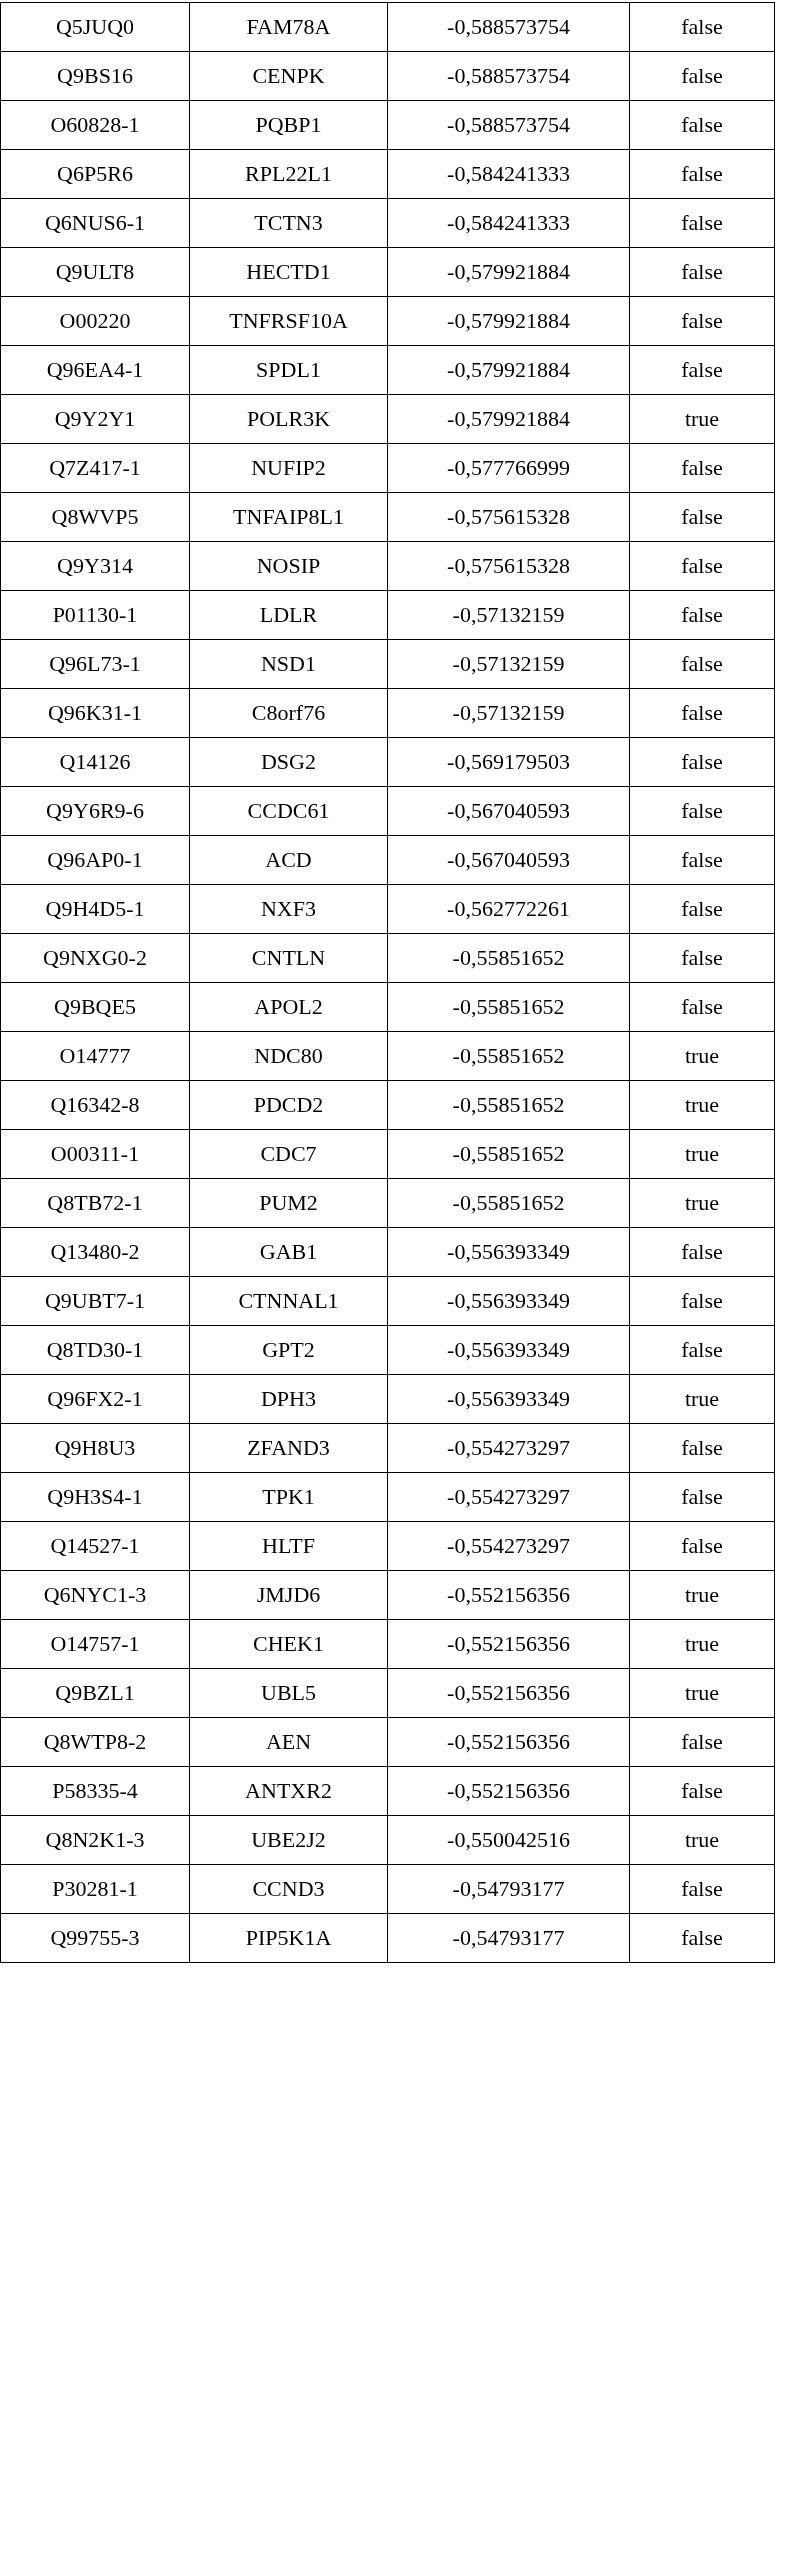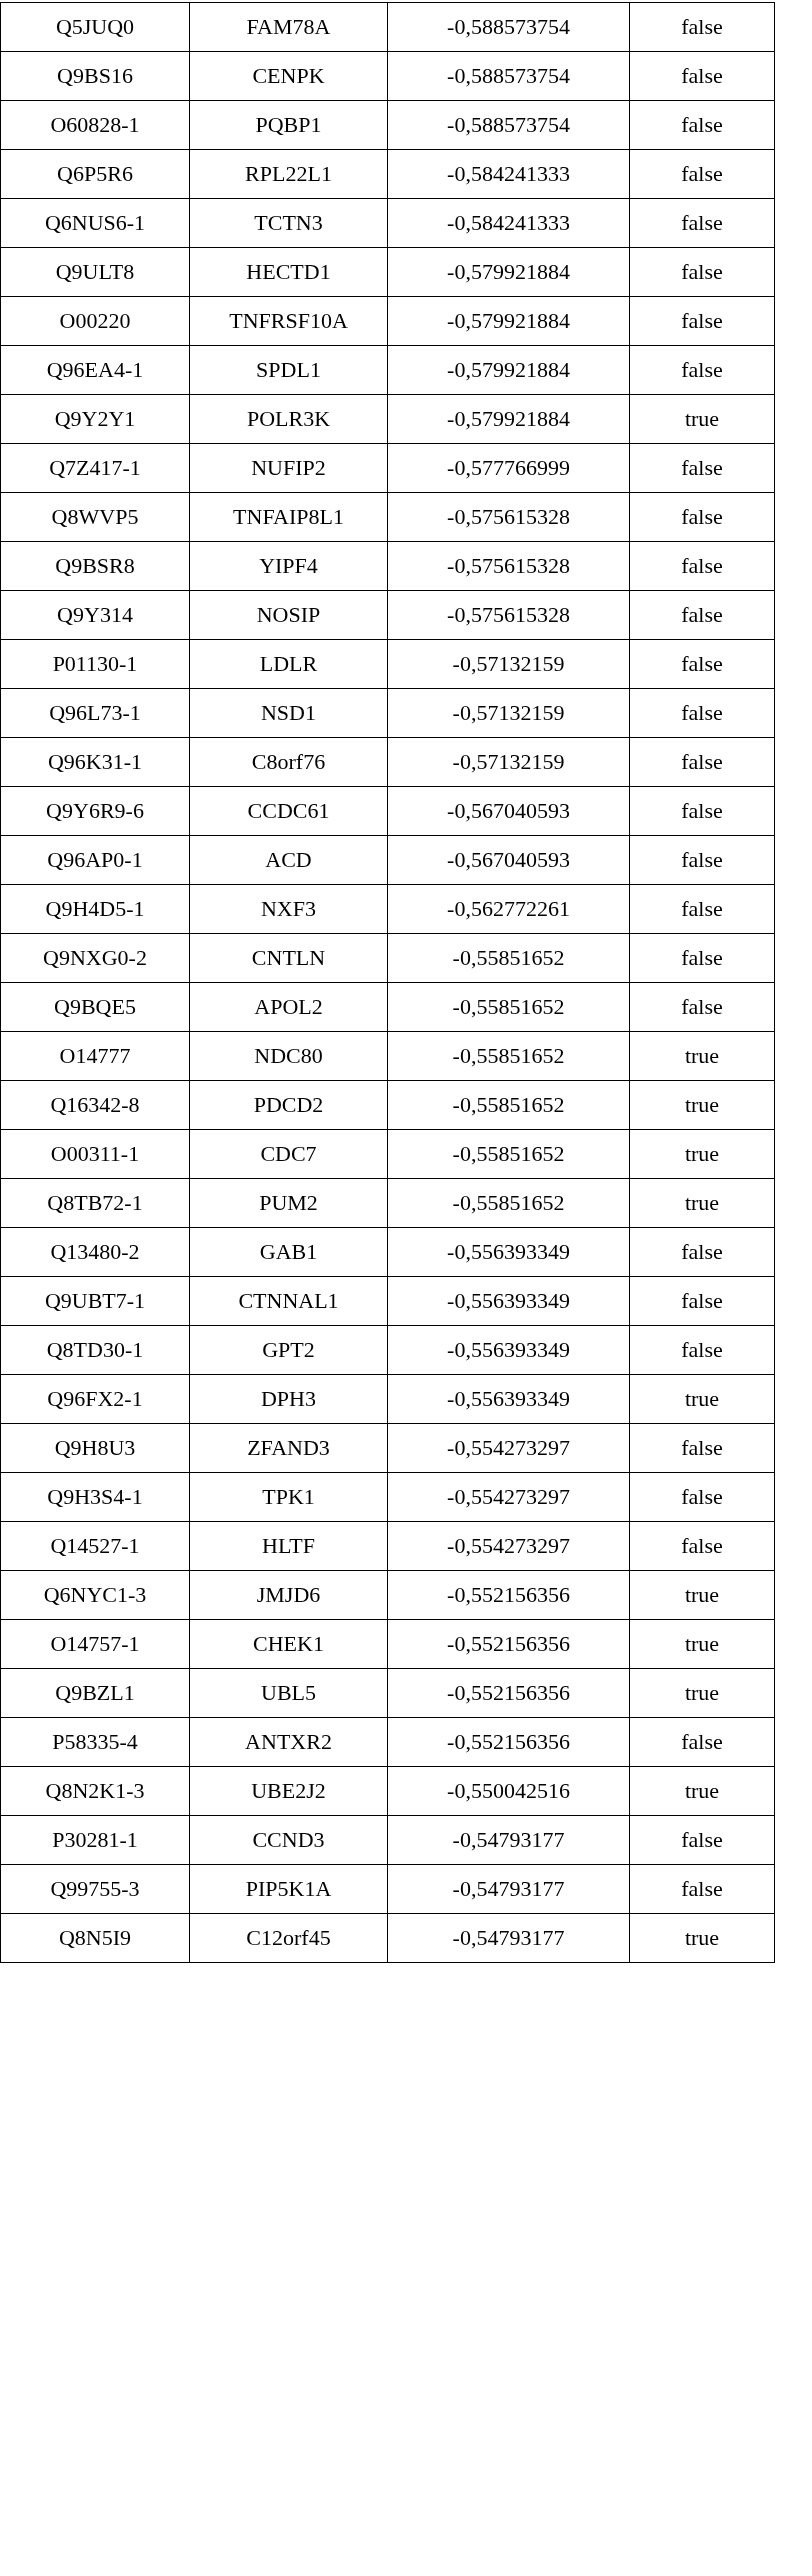--- a/index.html
+++ b/index.html
@@ -112,26 +112,20 @@
           <td>-0,577766999</td>
           <td>false</td>
         </tr>
         <tr>
           <td>Q8WVP5</td>
           <td>TNFAIP8L1</td>
           <td>-0,575615328</td>
           <td>false</td>
         </tr>
         <tr>
-          <td>Q9BSR8</td>
-          <td>YIPF4</td>
-          <td>-0,575615328</td>
-          <td>false</td>
-        </tr>
-        <tr>
           <td>Q9Y314</td>
           <td>NOSIP</td>
           <td>-0,575615328</td>
           <td>false</td>
         </tr>
         <tr>
           <td>P01130-1</td>
           <td>LDLR</td>
           <td>-0,57132159</td>
           <td>false</td>
@@ -142,20 +136,26 @@
           <td>-0,57132159</td>
           <td>false</td>
         </tr>
         <tr>
           <td>Q96K31-1</td>
           <td>C8orf76</td>
           <td>-0,57132159</td>
           <td>false</td>
         </tr>
         <tr>
+          <td>Q14126</td>
+          <td>DSG2</td>
+          <td>-0,569179503</td>
+          <td>false</td>
+        </tr>
+        <tr>
           <td>Q9Y6R9-6</td>
           <td>CCDC61</td>
           <td>-0,567040593</td>
           <td>false</td>
         </tr>
         <tr>
           <td>Q96AP0-1</td>
           <td>ACD</td>
           <td>-0,567040593</td>
           <td>false</td>
@@ -256,20 +256,26 @@
           <td>-0,552156356</td>
           <td>true</td>
         </tr>
         <tr>
           <td>Q9BZL1</td>
           <td>UBL5</td>
           <td>-0,552156356</td>
           <td>true</td>
         </tr>
         <tr>
+          <td>Q8WTP8-2</td>
+          <td>AEN</td>
+          <td>-0,552156356</td>
+          <td>false</td>
+        </tr>
+        <tr>
           <td>P58335-4</td>
           <td>ANTXR2</td>
           <td>-0,552156356</td>
           <td>false</td>
         </tr>
         <tr>
           <td>Q8N2K1-3</td>
           <td>UBE2J2</td>
           <td>-0,550042516</td>
           <td>true</td>
@@ -278,23 +284,17 @@
           <td>P30281-1</td>
           <td>CCND3</td>
           <td>-0,54793177</td>
           <td>false</td>
         </tr>
         <tr>
           <td>Q99755-3</td>
           <td>PIP5K1A</td>
           <td>-0,54793177</td>
           <td>false</td>
-        </tr>
-        <tr>
-          <td>Q8N5I9</td>
-          <td>C12orf45</td>
-          <td>-0,54793177</td>
-          <td>true</td>
         </tr>
       </tbody>
   </table>
 </div>
 
 
 </body></html>

